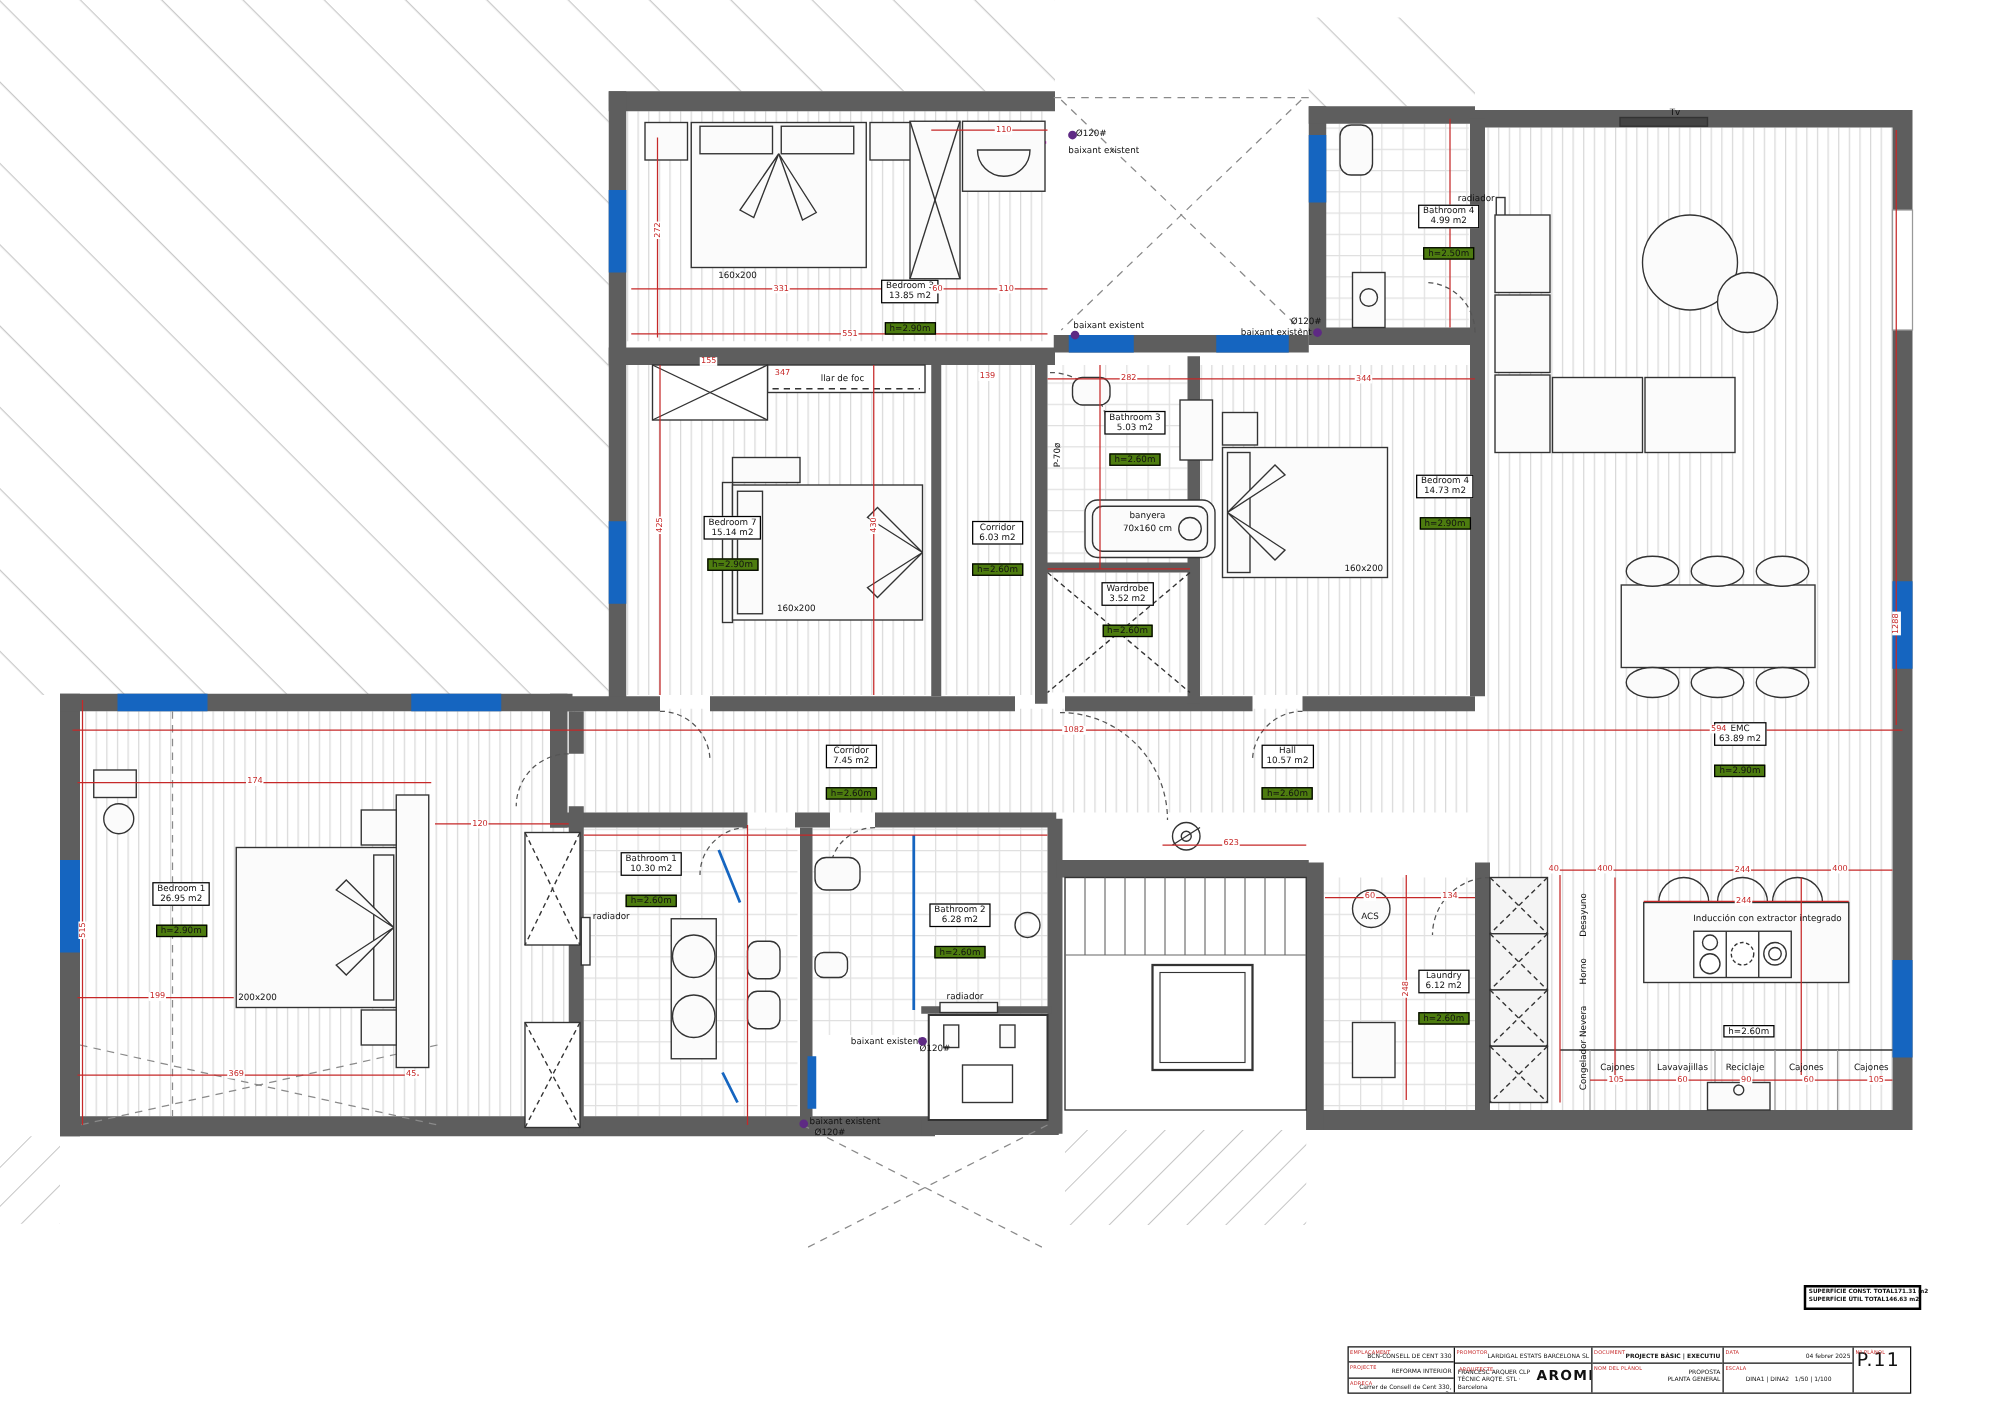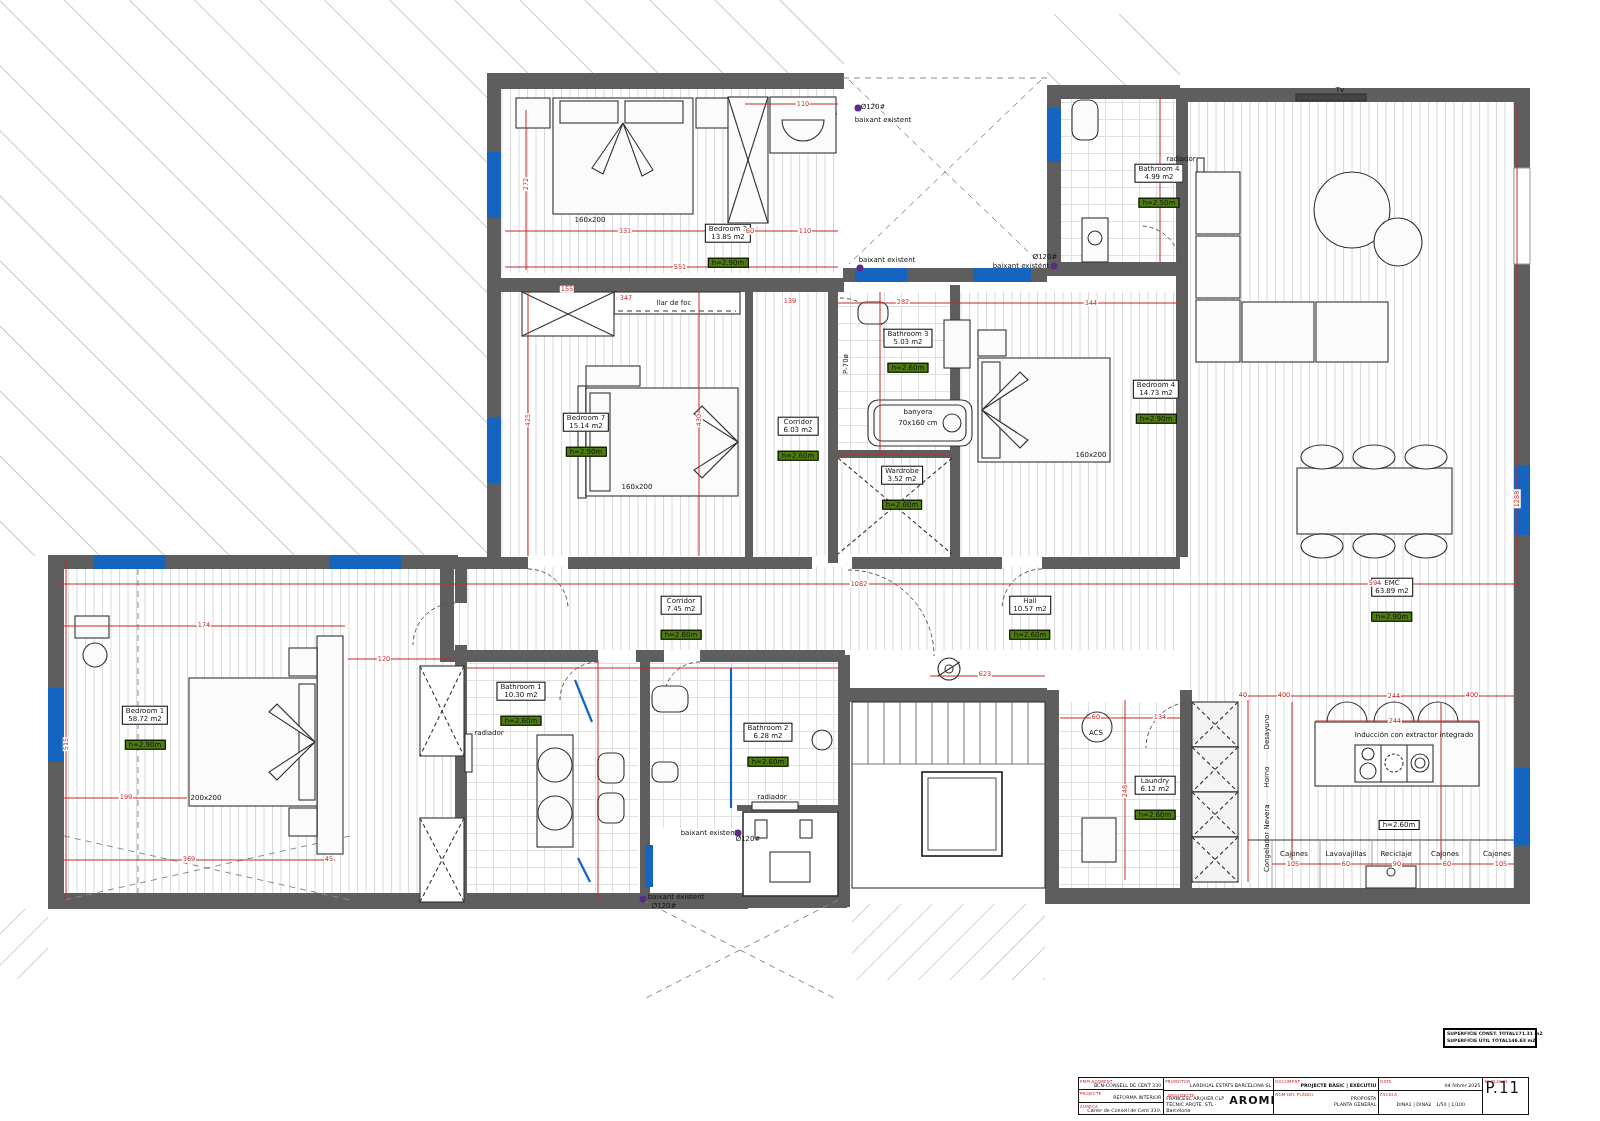--- a/index.html
+++ b/index.html
@@ -432,21 +432,21 @@
       <div class="room-label" style="left: 1392px; top: 602px;">
     <div class="rl-top">
       <div class="rl-name">EMC</div>
       <div class="rl-area">63.89 m2</div>
     </div>
     <div class="rl-h">h=2.90m</div>
   </div>
       <div class="room-label" style="left: 145px; top: 730px;">
     <div class="rl-top">
       <div class="rl-name">Bedroom 1</div>
-      <div class="rl-area">58.72 m2</div>
+      <div class="rl-area">26.95 m2</div>
     </div>
     <div class="rl-h">h=2.90m</div>
   </div>
       <div class="room-label" style="left: 521px; top: 706px;">
     <div class="rl-top">
       <div class="rl-name">Bathroom 1</div>
       <div class="rl-area">10.30 m2</div>
     </div>
     <div class="rl-h">h=2.60m</div>
   </div>

